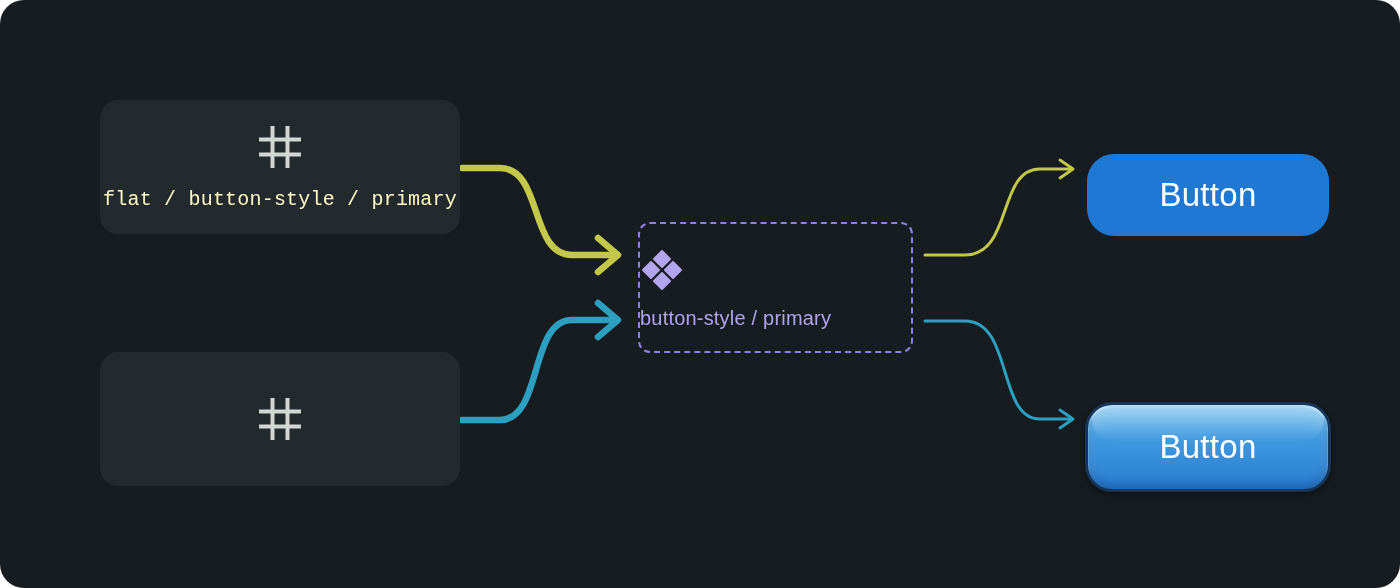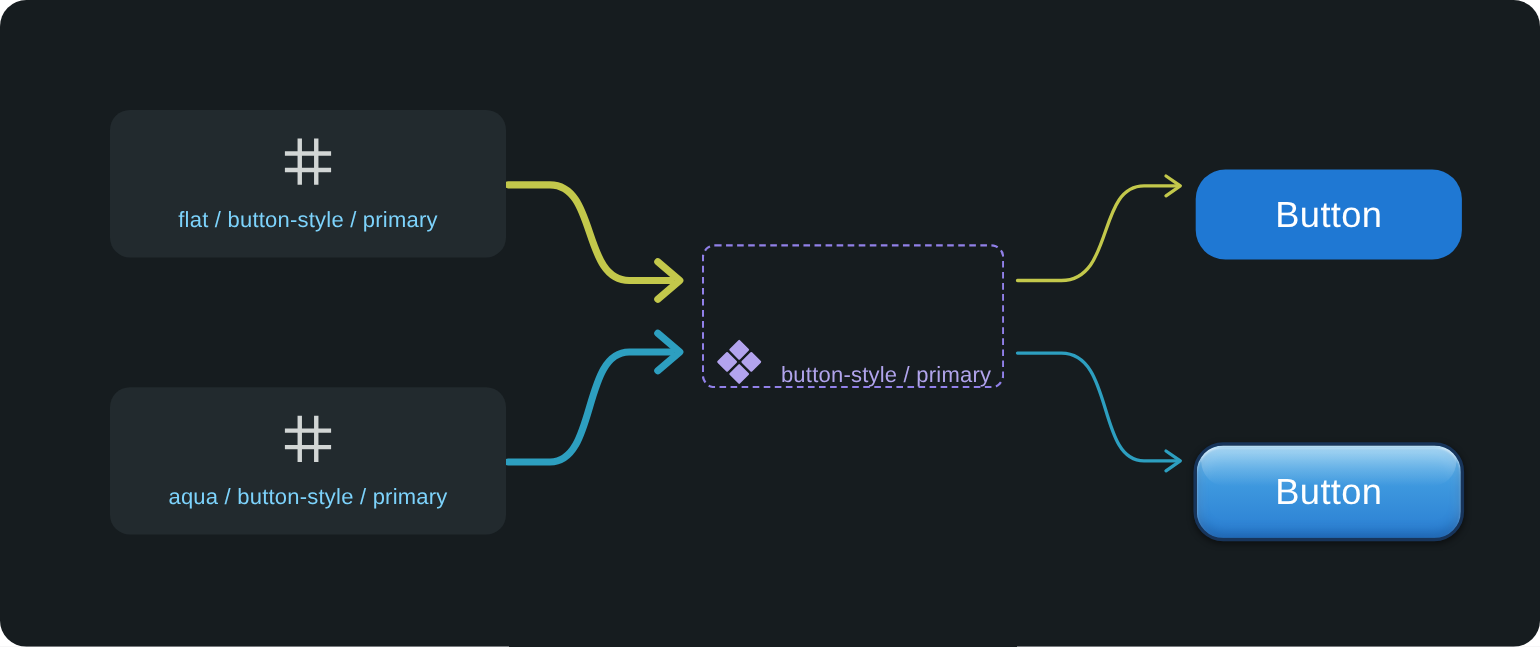--- a/index.html
+++ b/index.html
@@ -27,39 +27,40 @@
     border-radius: 18px;
     display: flex;
     flex-direction: column;
     align-items: center;
     justify-content: center;
     gap: 20px;
   }
   .token-card.flat { top: 100px; }
   .token-card.aqua { top: 352px; }
   .token-card .label {
-    color: #7dd3fc;
+    color: #fef9c3;
     font-size: 20px;
     letter-spacing: 0.2px;
     line-height: 1;
+    font-family: Liberation Mono, monospace;
   }
 
   
   .component-box {
     position: absolute;
     left: 638px;
     top: 222px;
     width: 275px;
     height: 131px;
     border: 2px dashed #9180e8;
     border-radius: 12px;
     box-sizing: border-box;
     display: flex;
-    flex-direction: row;
-    align-items: flex-end;
+    flex-direction: column;
+    align-items: flex-start;
     justify-content: center;
     gap: 16px;
     background: transparent;
   }
   .component-box .label {
     color: #b1a4ec;
     font-size: 20px;
     letter-spacing: 0.2px;
     line-height: 1;
   }
@@ -166,21 +167,20 @@
     <span class="icon-wrap">
       <svg width="46" height="46" viewBox="0 0 46 46">
         <g stroke="#d2d6d5" stroke-width="4">
           <line x1="15.5" y1="2" x2="15.5" y2="44"></line>
           <line x1="30.5" y1="2" x2="30.5" y2="44"></line>
           <line x1="2" y1="15.5" x2="44" y2="15.5"></line>
           <line x1="2" y1="30.5" x2="44" y2="30.5"></line>
         </g>
       </svg>
     </span>
-    <span class="label">aqua / button-style / primary</span>
   </div>
 
   <div class="component-box">
     <span class="icon-wrap">
       <svg width="44" height="44" viewBox="0 0 44 44">
         <g fill="#b3a4ee" stroke="#b3a4ee" stroke-width="2" stroke-linejoin="round">
           <path d="M22 3 L30 11 L22 19 L14 11 Z"></path>
           <path d="M11 14 L19 22 L11 30 L3 22 Z"></path>
           <path d="M33 14 L41 22 L33 30 L25 22 Z"></path>
           <path d="M22 25 L30 33 L22 41 L14 33 Z"></path>

